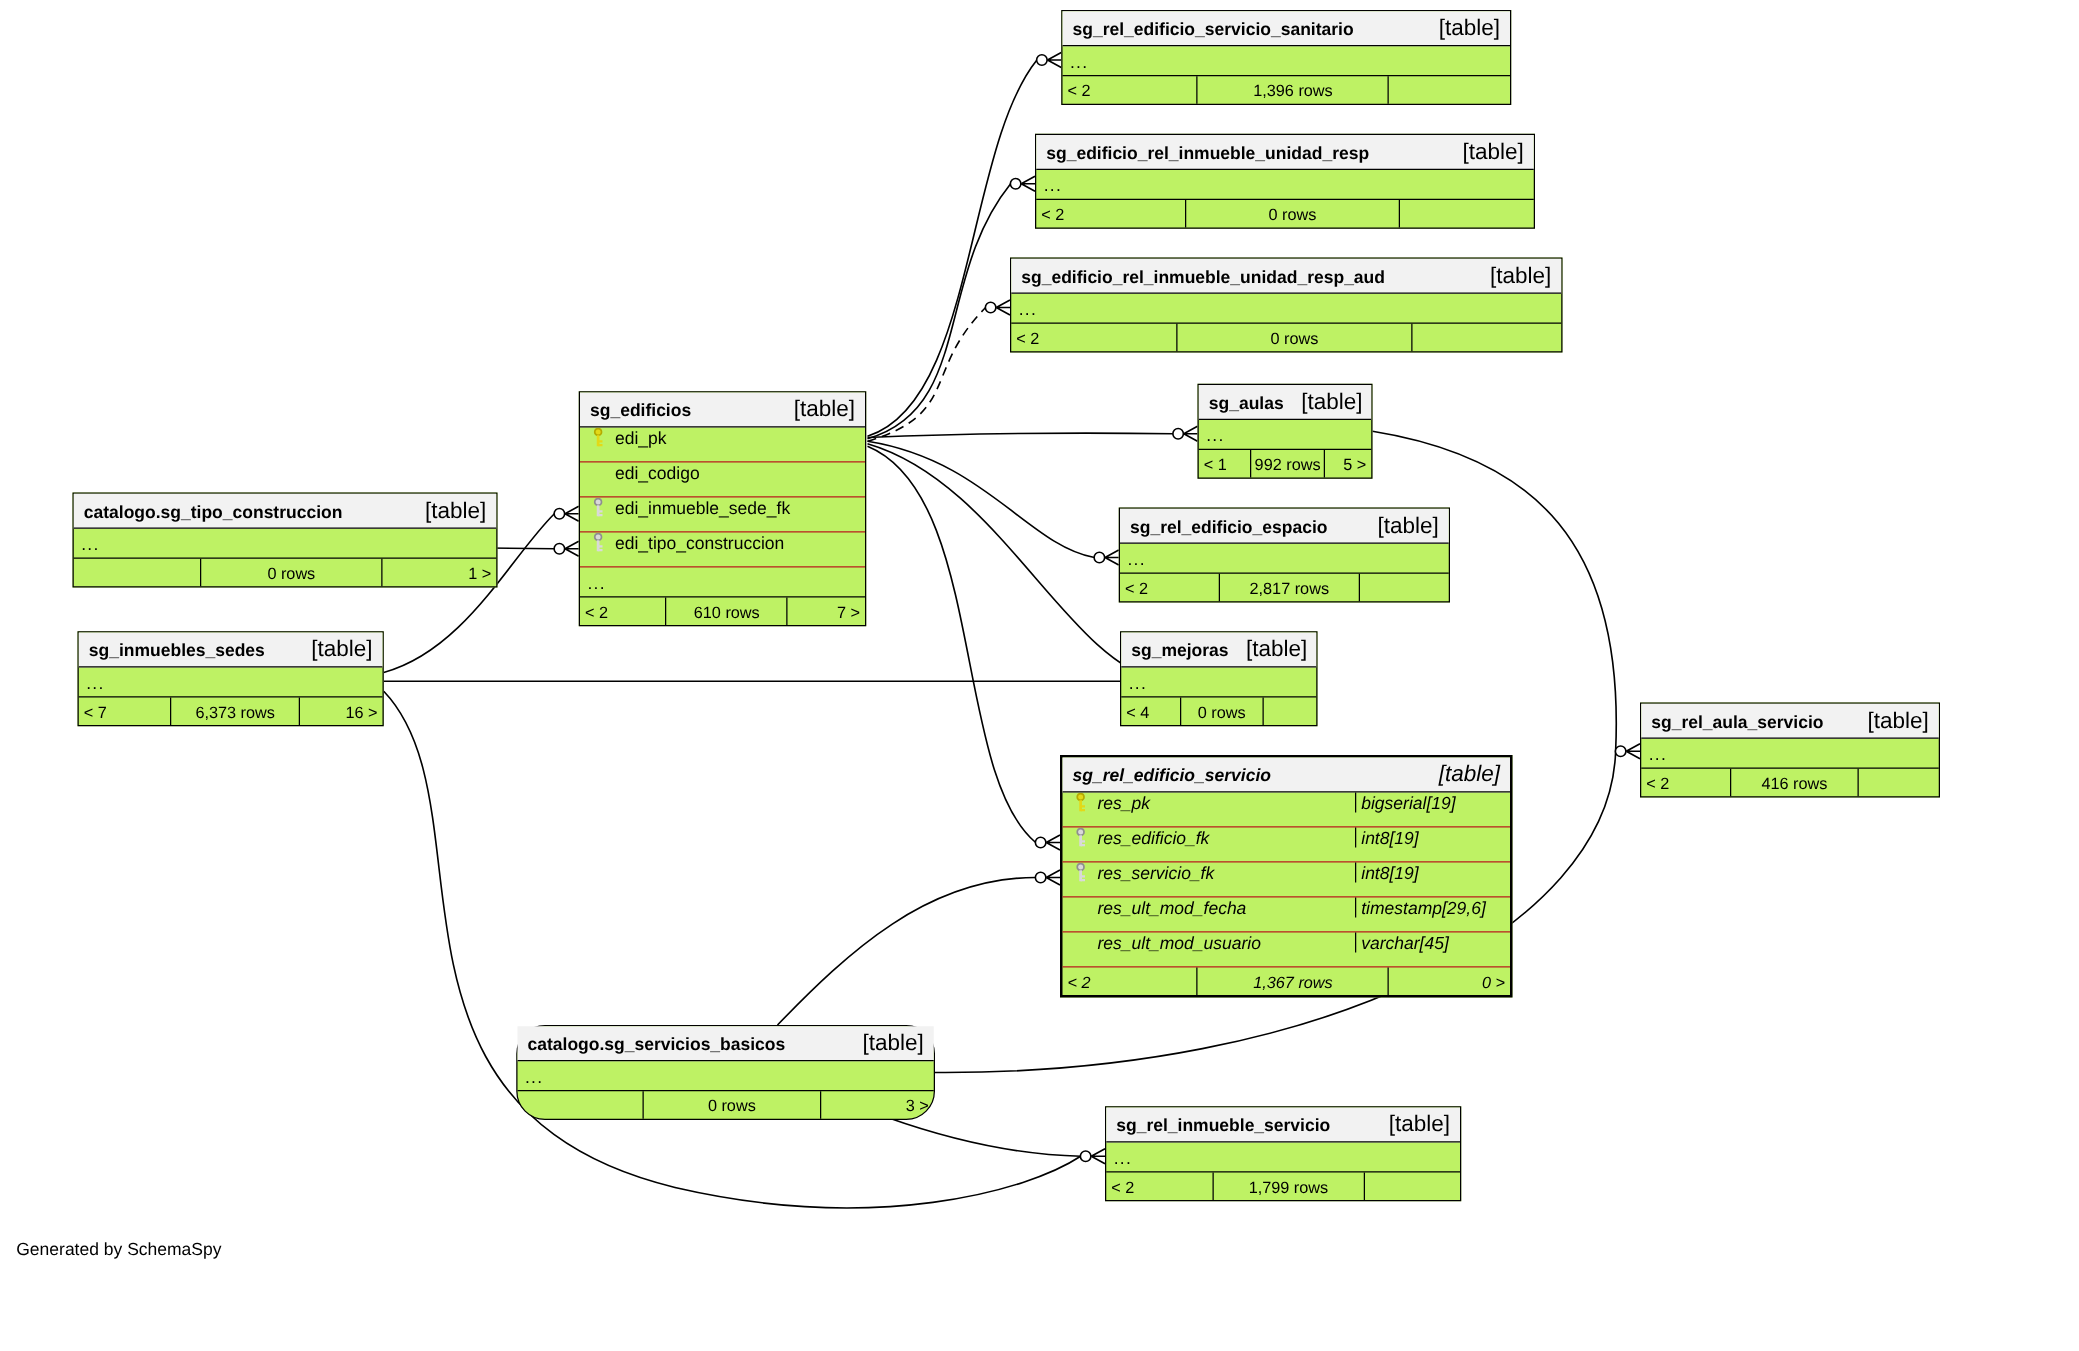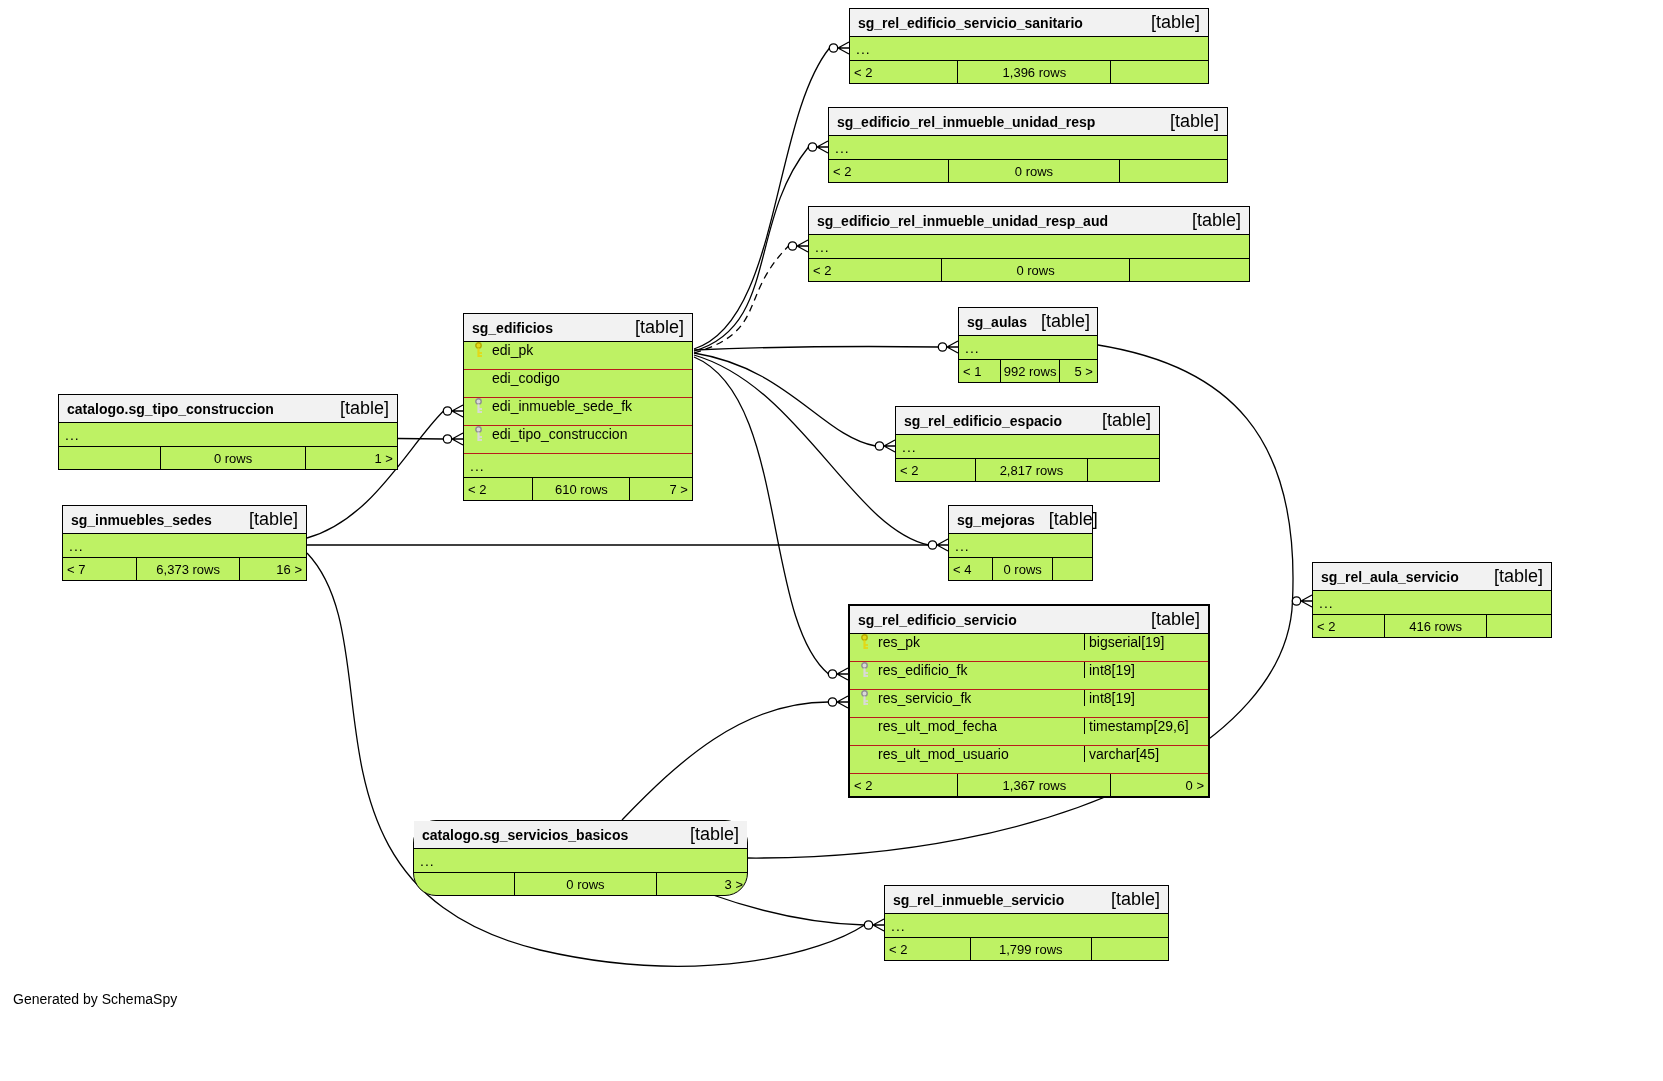--- a/index.html
+++ b/index.html
@@ -231,33 +231,33 @@
           <span class="tbl-name">sg_inmuebles_sedes</span>
           <span class="tbl-tag">[table]</span>
         </div>
         <div class="ellipsis-row">...</div>
         <div class="tbl-footer">
           <div class="tf-cell tf-left">&lt; 7</div>
           <div class="tf-cell tf-center">6,373 rows</div>
           <div class="tf-cell tf-right">16 &gt;</div>
         </div>
       </div>
-      <div class="tbl" style="left: 948px; top: 505px; width: 145px;">
+      <div class="tbl" style="left: 896px; top: 505px; width: 158px;">
         <div class="tbl-header">
           <span class="tbl-name">sg_mejoras</span>
           <span class="tbl-tag">[table]</span>
         </div>
         <div class="ellipsis-row">...</div>
         <div class="tbl-footer">
           <div class="tf-cell tf-left">&lt; 4</div>
           <div class="tf-cell tf-center">0 rows</div>
           <div class="tf-cell tf-right"></div>
         </div>
       </div>
-      <div class="tbl emph" style="left: 848px; top: 604px; width: 362px;">
+      <div class="tbl emph" style="left: 848px; top: 604px; width: 362px; font-style: italic;">
         <div class="tbl-header">
           <span class="tbl-name">sg_rel_edificio_servicio</span>
           <span class="tbl-tag">[table]</span>
         </div>
         <div class="col-row">
           <div class="col-main">
             <span class="key-slot">
               <svg width="11" height="16" viewBox="0 0 11 16">
                 <circle cx="5.5" cy="3.5" r="2.7" fill="#e3d918" stroke="#b5aa00" stroke-width="1.4"></circle>
                 <line x1="5.5" y1="6.2" x2="5.5" y2="15" stroke="#e3d918" stroke-width="2.2"></line>

